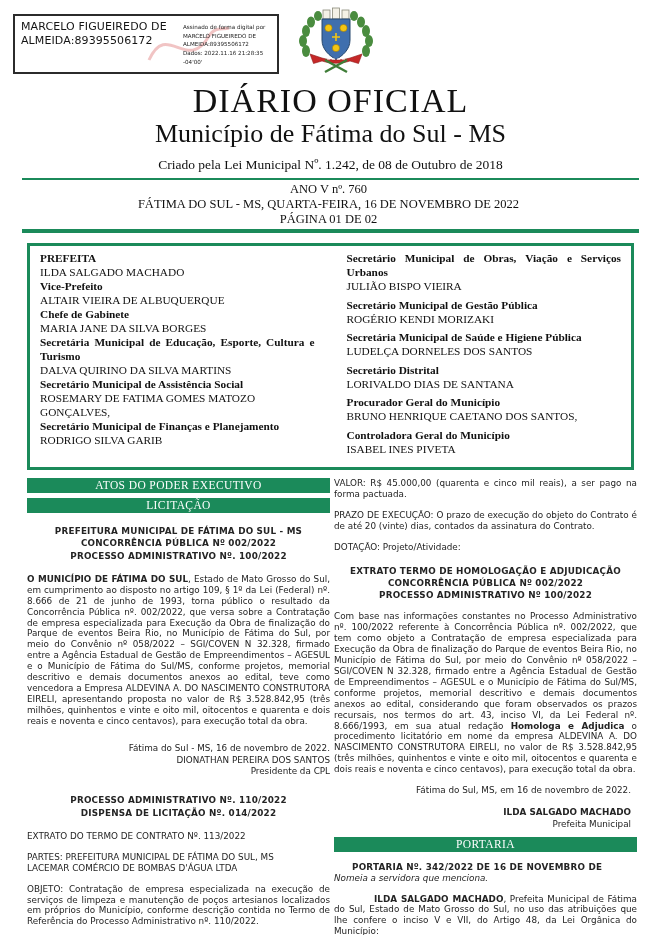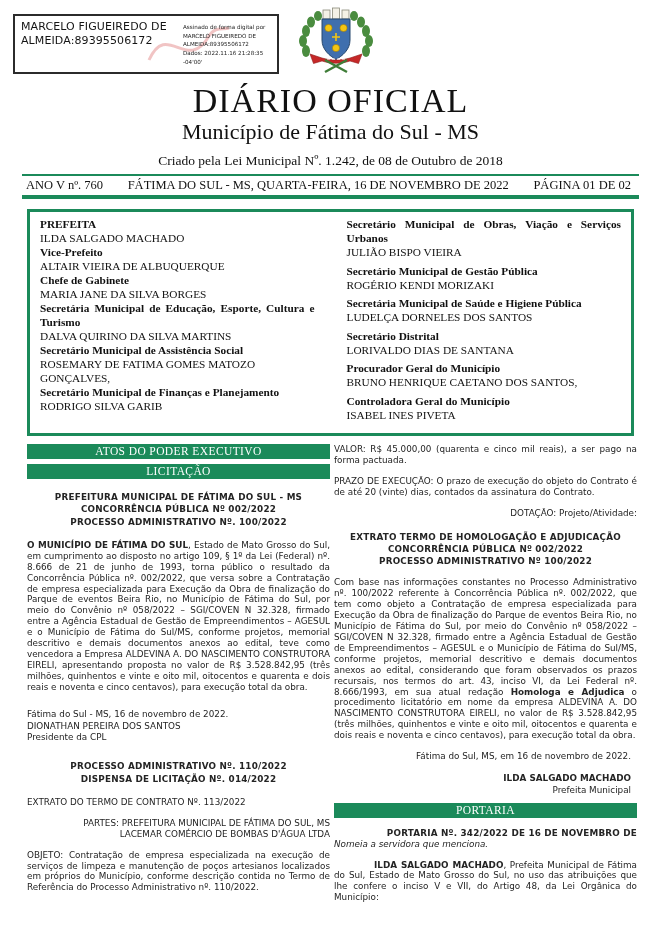--- a/index.html
+++ b/index.html
@@ -10,50 +10,50 @@
   .sig-box{position:absolute;top:14px;left:13px;width:266px;height:60px;
            border:2px solid #2b2b2b;background:#fff;display:flex;gap:6px;
            padding:4px 6px;box-sizing:border-box;z-index:2;}
   .flourish{position:absolute;left:128px;top:2px;width:90px;height:54px;z-index:-1;}
   .sig-name{width:156px;font-size:11px;line-height:1.3;color:#141414;letter-spacing:.1px;}
   .sig-details{flex:1;font-size:5.6px;line-height:1.55;color:#222;padding-top:3px;}
   .crest{position:absolute;top:7px;left:294px;width:84px;height:70px;}
 
   .masthead{padding-top:84px;text-align:center;font-family:"Liberation Serif", serif;color:#111;}
   .m-title{font-size:34px;line-height:1.0;letter-spacing:1px;font-weight:500;}
-  .m-sub{font-size:22px;margin-top:1px;}
+  .m-sub{font-size:26px;margin-top:1px;}
   .m-law{font-size:13.5px;margin-top:8px;}
 
   .rule-thin{height:2px;background:#1b8a5a;margin:5px 22px 0 22px;}
   .info-bar{display:flex;justify-content:space-between;align-items:center;
             margin:0 22px;padding:2px 8px 2px 4px;
-            font-family:"Liberation Serif", serif;font-size:12.5px;color:#111;}
+            font-family:"Liberation Serif", serif;font-size:12.5px;color:#111;flex-direction:column;}
   .rule-thick{height:4px;background:#1b8a5a;margin:0 22px;}
 
   
   .officials{margin:10px 27px 0 27px;border:3px solid #1b8a5a;background:#fff;
              display:grid;grid-template-columns:1fr 1fr;column-gap:32px;
              padding:5px 10px 7px 10px;font-family:"Liberation Serif", serif;
              font-size:11.3px;line-height:14px;color:#111;}
   .off-title{font-weight:bold;text-align:justify;}
   .off-name{}
   .off-col-right .off-entry{margin-bottom:4.5px;}
 
   
   .content{display:grid;grid-template-columns:1fr 1fr;column-gap:4px;
            margin:8px 24px 0 27px;font-size:8.8px;line-height:1.24;color:#242424;}
   .col{min-width:0;}
   .secbar{background:#1b8a5a;color:#fff;text-align:center;
           font-family:"Liberation Serif", serif;font-size:11.5px;line-height:15px;
           height:15px;letter-spacing:.4px;margin-bottom:5px;}
   .h-block{text-align:center;font-weight:bold;letter-spacing:.2px;line-height:1.4;}
-  .mt6{margin-top:6px;}  .mt10{margin-top:10px;text-align:right;}  .mt12{margin-top:12px;} .mt16{margin-top:16px;}
+  .mt6{margin-top:6px;}  .mt10{margin-top:10px;}  .mt12{margin-top:12px;} .mt16{margin-top:16px;}
   p{margin:0;}
   .just{text-align:justify;}
-  .sig-block{ line-height:1.35;}
+  .sig-block{ text-align:right;line-height:1.35;}
   .bold{font-weight:bold;}
   .italic{font-style:italic;}
   .port-head{font-weight:bold;text-indent:18px;letter-spacing:.2px;}
   .indent{text-indent:40px;}
   .pr8{padding-right:6px;}
 </style>
 </head>
 <body>
 
 <div class="page">

